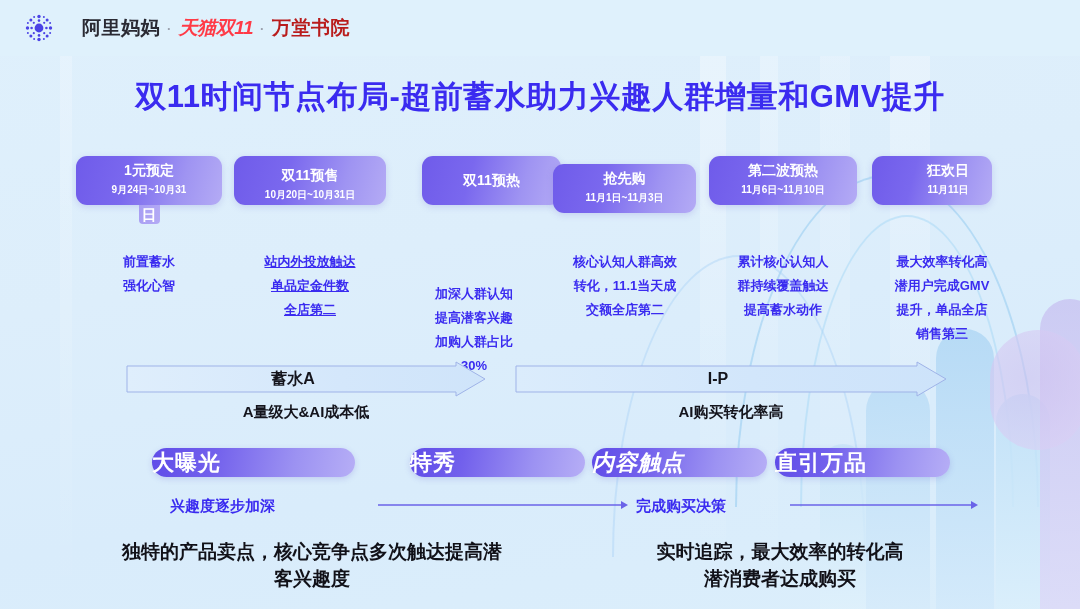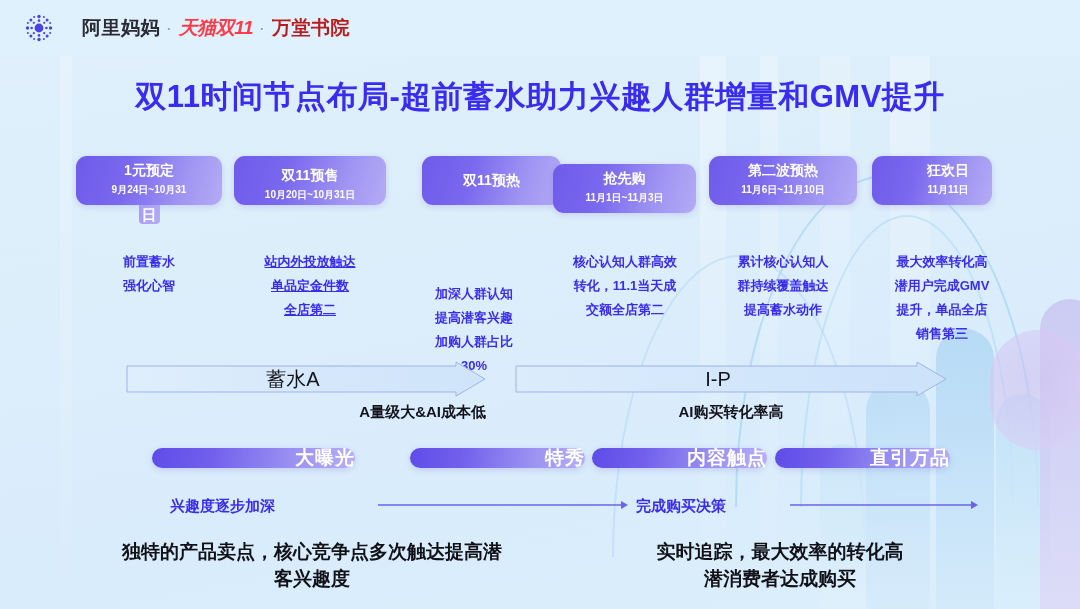--- a/index.html
+++ b/index.html
@@ -95,35 +95,35 @@
     font-size:13px;
     line-height:24px;
   }
 
   
   .bigarrow { position:absolute; }
   .bigarrow svg { display:block; }
   .bigarrow .alabel {
     position:absolute; left:0; right:0; top:0; bottom:0;
     display:flex; align-items:center; justify-content:center;
-    font-size:20px; font-weight:400; color:#14141c;
+    font-size:16px; font-weight:700; color:#14141c;
     padding-right:26px; box-sizing:border-box;
   }
   .subcap {
     position:absolute; text-align:center;
     font-size:15px; font-weight:800; color:#14141c;
   }
 
   
   .pill {
-    position:absolute; height:20px;
+    position:absolute; height:29px;
     border-radius:999px;
     background: linear-gradient(100deg,#5f4ce8 0%, #7260ec 30%, #9c92f2 70%, #b6aef6 100%);
-    color:#fff; font-weight:800; font-size:19px;
-    display:flex; align-items:center; justify-content:flex-end;
+    color:#fff; font-weight:800; font-size:22px;
+    display:flex; align-items:center; justify-content:flex-start;
     box-shadow:0 2px 6px rgba(90,80,200,.2);
     letter-spacing:1px;
   }
 
   
   .flowlabel {
     position:absolute; font-size:15px; font-weight:800; color:#3a2bf0;
     white-space:nowrap;
   }
   .flowarrow { position:absolute; height:10px; }
@@ -260,21 +260,21 @@
         <linearGradient id="ag1" x1="0" y1="0" x2="1" y2="0">
           <stop offset="0%" stop-color="#dfeefc"></stop>
           <stop offset="60%" stop-color="#d4e7fb"></stop>
           <stop offset="100%" stop-color="#cfe4fa"></stop>
         </linearGradient>
       </defs>
       <path d="M1,5 L330,5 L330,1 L359,18 L330,35 L330,31 L1,31 Z" fill="url(#ag1)" stroke="#9fb3e8" stroke-width="1"></path>
     </svg>
     <div class="alabel">蓄水A</div>
   </div>
-  <div class="subcap" style="left:126px; top:403px; width:360px;text-align:right;">A量级大&amp;AI成本低</div>
+  <div class="subcap" style="left:126px; top:403px; width:360px;">A量级大&amp;AI成本低</div>
 
   <div class="bigarrow" style="left:515px; top:361px; width:432px; height:36px;">
     <svg width="432" height="36" viewBox="0 0 432 36">
       <defs>
         <linearGradient id="ag2" x1="0" y1="0" x2="1" y2="0">
           <stop offset="0%" stop-color="#dbecfc"></stop>
           <stop offset="55%" stop-color="#d2e6fb"></stop>
           <stop offset="100%" stop-color="#cde3fa"></stop>
         </linearGradient>
       </defs>
@@ -283,21 +283,21 @@
     <div class="alabel">I-P</div>
   </div>
   <div class="subcap" style="left:515px; top:403px; width:432px;">AI购买转化率高</div>
 
   <div class="pill" style="left:152px; top:448px; width:203px;">
     <span>大曝光</span>
   </div>
   <div class="pill" style="left:410px; top:448px; width:175px;">
     <span>特秀</span>
   </div>
-  <div class="pill" style="left:592px; top:448px; width:175px;">
+  <div class="pill" style="left:592px; top:448px; width:175px;font-style:italic;">
     <span>内容触点</span>
   </div>
   <div class="pill" style="left:775px; top:448px; width:175px;">
     <span>直引万品</span>
   </div>
 
   <div class="flowlabel" style="left:170px; top:497px;">兴趣度逐步加深</div>
 
   <div class="flowarrow" style="left:378px; top:500px; width:250px;">
     <svg width="250" height="10" viewBox="0 0 250 10">

